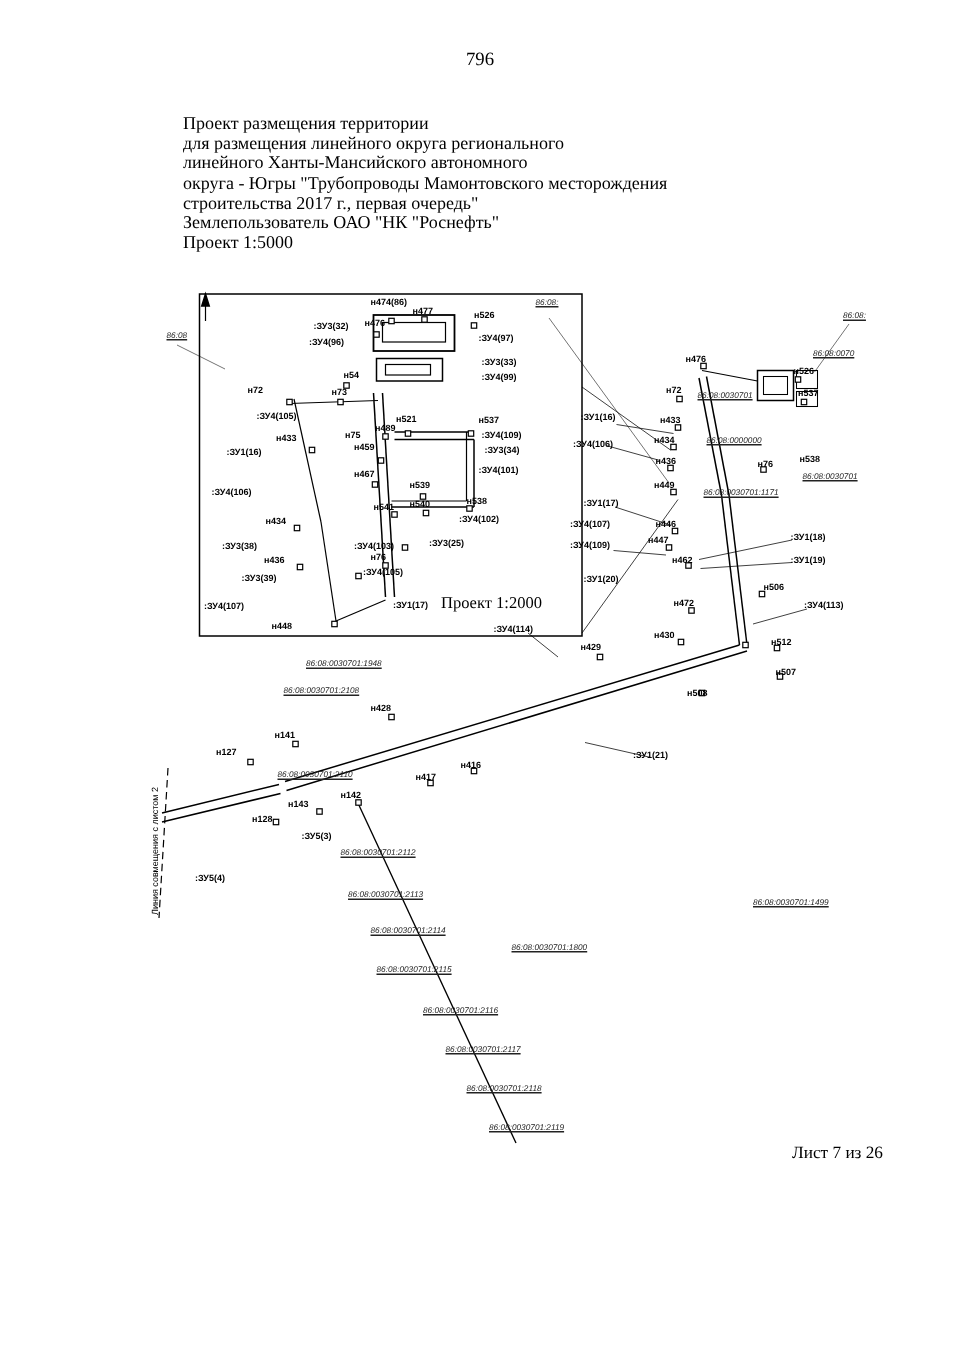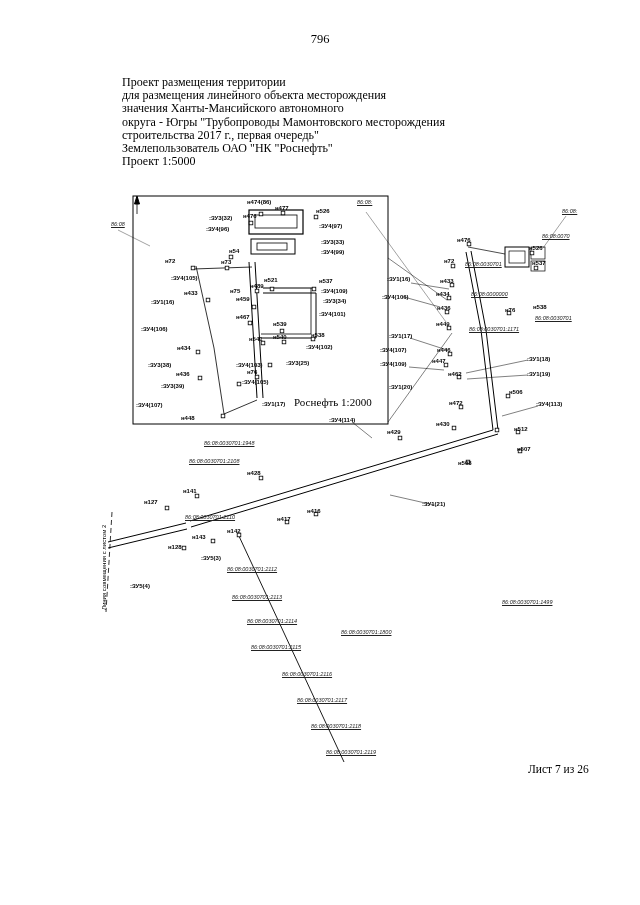--- a/index.html
+++ b/index.html
@@ -20,22 +20,22 @@
 </style>
 </head>
 <body>
 
 <div class="page">
 
   <div class="pagenum">796</div>
 
   <div class="title-block" id="title-block">
       <div>Проект размещения территории</div>
-      <div>для размещения линейного объекта месторождения</div>
-      <div>значения Ханты-Мансийского автономного</div>
+      <div>для размещения линейного округа регионального</div>
+      <div>линейного Ханты-Мансийского автономного</div>
       <div>округа - Югры "Трубопроводы Мамонтовского месторождения</div>
       <div>строительства 2017 г., первая очередь"</div>
       <div>Землепользователь ОАО "НК "Роснефть"</div>
       <div>Проект 1:5000</div>
     </div>
 
   <div class="drawing">
 
     <svg class="linework" width="640" height="905" viewBox="0 0 640 905">
 
@@ -201,21 +201,21 @@
         <span class="lbl zu" style="left: 148px; top: 362px;">:ЗУ3(38)</span>
         <span class="lbl zu" style="left: 236px; top: 362px;">:ЗУ4(103)</span>
         <span class="lbl zu" style="left: 286px; top: 360px;">:ЗУ3(25)</span>
         <span class="lbl pt" style="left: 176px; top: 371px;">н436</span>
         <span class="lbl pt" style="left: 247px; top: 369px;">н76</span>
         <span class="lbl zu" style="left: 161px; top: 383px;">:ЗУ3(39)</span>
         <span class="lbl zu" style="left: 242px; top: 379px;">:ЗУ4(105)</span>
         <span class="lbl zu" style="left: 136px; top: 402px;">:ЗУ4(107)</span>
         <span class="lbl zu" style="left: 262px; top: 401px;">:ЗУ1(17)</span>
         <span class="lbl pt" style="left: 181px; top: 415px;">н448</span>
-        <span class="lbl scale2" style="left: 294px; top: 396px;">Роснефть 1:2000</span>
+        <span class="lbl scale2" style="left: 294px; top: 396px;">Проект 1:2000</span>
         <span class="lbl cad" style="left: 111px; top: 221px;">86:08</span>
         <span class="lbl cad" style="left: 357px; top: 199px;">86:08:</span>
         <span class="lbl cad" style="left: 562px; top: 208px;">86:08:</span>
         <span class="lbl pt" style="left: 457px; top: 237px;">н476</span>
         <span class="lbl cad" style="left: 542px; top: 233px;">86:08:0070</span>
         <span class="lbl pt" style="left: 529px; top: 245px;">н526</span>
         <span class="lbl pt" style="left: 444px; top: 258px;">н72</span>
         <span class="lbl cad" style="left: 465px; top: 261px;">86:08:0030701</span>
         <span class="lbl pt" style="left: 532px; top: 260px;">н537</span>
         <span class="lbl pt" style="left: 440px; top: 278px;">н433</span>

